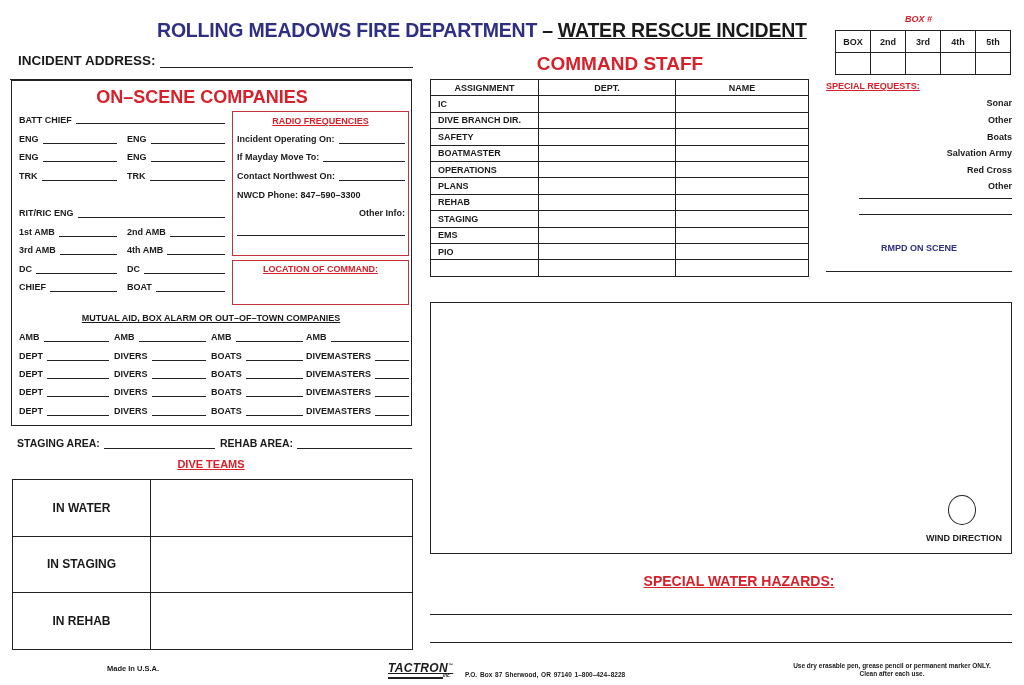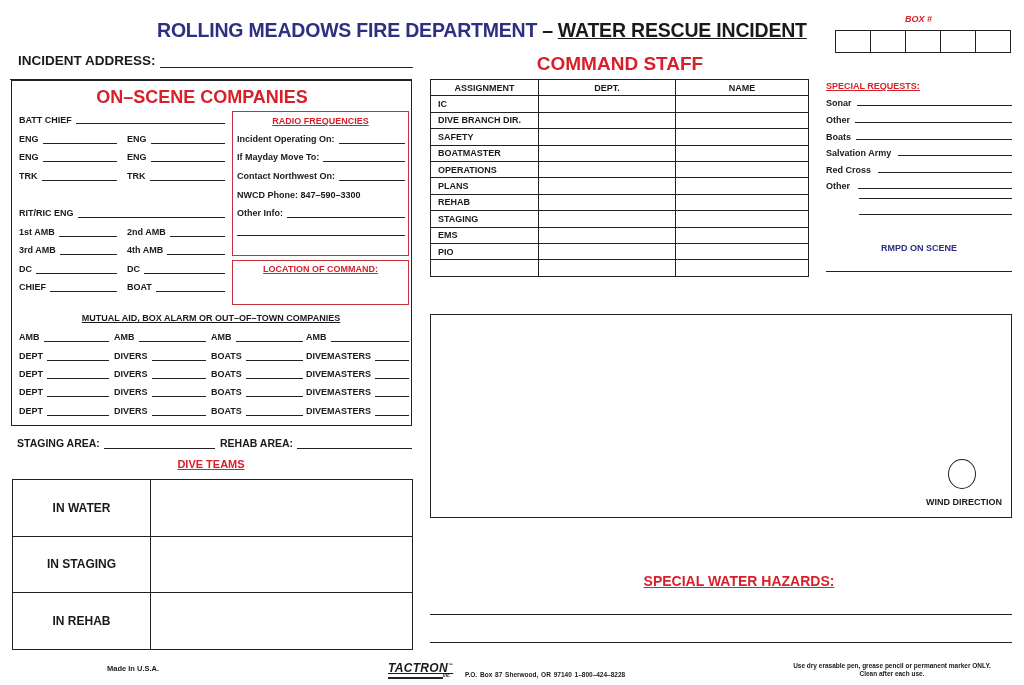--- a/index.html
+++ b/index.html
@@ -46,27 +46,27 @@
   #cmd-title { left: 430px; top: 53px; width: 380px; text-align: center; font-size: 19px; color: #d8202a; }
   #cmd-table { left: 430px; top: 79px; border-collapse: collapse; }
   #cmd-table th, #cmd-table td { border: 1.3px solid #222; height: 16.4px; font-size: 9px; }
   #cmd-table th { text-align: center; }
   #cmd-table td.a { padding-left: 7px; }
   #cmd-table .c1 { width: 108px; }
   #cmd-table .c2 { width: 137px; }
   #cmd-table .c3 { width: 133px; }
 
   #special-req-title { left: 826px; top: 81px; font-size: 9px; color: #d8202a; text-decoration: underline; }
-  .req { position: absolute; left: 826px; width: 186px; display: flex; font-size: 9px; }
+  .req { position: absolute; left: 826px; width: 186px; display: flex; align-items: flex-end; font-size: 9px; flex-direction: column; }
   .req .fline { flex: 1; border-bottom: 1.3px solid #222; margin-left: 5px; height: 8px; }
   .req-extra { position: absolute; left: 859px; width: 153px; border-bottom: 1.3px solid #222; }
   #rmpd { left: 826px; top: 243px; width: 186px; text-align: center; font-size: 9px; color: #2e2e82; }
   #rmpd-line { left: 826px; top: 271px; width: 186px; border-bottom: 1.3px solid #222; }
 
-  #diagram { left: 430px; top: 302px; width: 582px; height: 204px; border: 1.6px solid #222; margin-top: 12px; }
+  #diagram { left: 430px; top: 302px; width: 582px; height: 252px; border: 1.6px solid #222; }
   #wind-circle { position: absolute; right: 35px; bottom: 28px; width: 28px; height: 30px; border: 1.5px solid #222; border-radius: 50%; }
   #wind-label { position: absolute; right: 9px; bottom: 10px; font-size: 9px; }
 
   #hazards-title { left: 448px; top: 573px; width: 582px; text-align: center; font-size: 14px; color: #d8202a; text-decoration: underline; }
   .hz-line { position: absolute; left: 430px; width: 582px; border-bottom: 1.6px solid #222; }
 
   #made-in { left: 107px; top: 664px; font-size: 7.5px; font-weight: bold; }
   #tactron { left: 388px; top: 661px; font-size: 12px; font-style: italic; font-weight: 900; text-decoration: underline; letter-spacing: 0.3px; }
   #tactron-tm { font-size: 5px; vertical-align: super; }
   #tactron-bar { left: 388px; top: 677px; width: 55px; border-bottom: 2px solid #222; }
@@ -83,20 +83,27 @@
 
 <div id="incident-address" class="field">
   <span>INCIDENT ADDRESS:</span>
   <span class="fline"></span>
 </div>
 <div id="address-line2" class="abs"></div>
 
 <div id="box-label" class="abs red">BOX #</div>
 <table id="box-table" class="abs">
   <tbody>
+      <tr>
+    <td>BOX</td>
+    <td>2nd</td>
+    <td>3rd</td>
+    <td>4th</td>
+    <td>5th</td>
+  </tr>
   <tr>
     <td></td>
     <td></td>
     <td></td>
     <td></td>
     <td></td>
   </tr>
 </tbody>
   </table>
 
@@ -181,21 +188,21 @@
   </div>
 <div class="field" style="left:237px;top:152px;width:168px;">
     <span>If Mayday Move To:</span>
     <span class="fline"></span>
   </div>
 <div class="field" style="left:237px;top:171px;width:168px;">
     <span>Contact Northwest On:</span>
     <span class="fline"></span>
   </div>
 <div class="abs lbl" style="left:237px;top:190px;">NWCD Phone: 847–590–3300</div>
-<div class="field" style="left:237px;top:208px;width:168px;">
+<div class="field" style="left:237px;top:208px;width:168px;flex-direction:column;">
     <span>Other Info:</span>
     <span class="fline"></span>
   </div>
 <div class="abs" style="left:237px;top:235px;width:168px;border-bottom:1.3px solid #222;"></div>
 
 <div id="location-box" class="abs">
   <div class="redhead" style="top:3px;">LOCATION OF COMMAND:</div>
 </div>
 
 <div id="mutual-title" class="abs">MUTUAL AID, BOX ALARM OR OUT–OF–TOWN COMPANIES</div>

